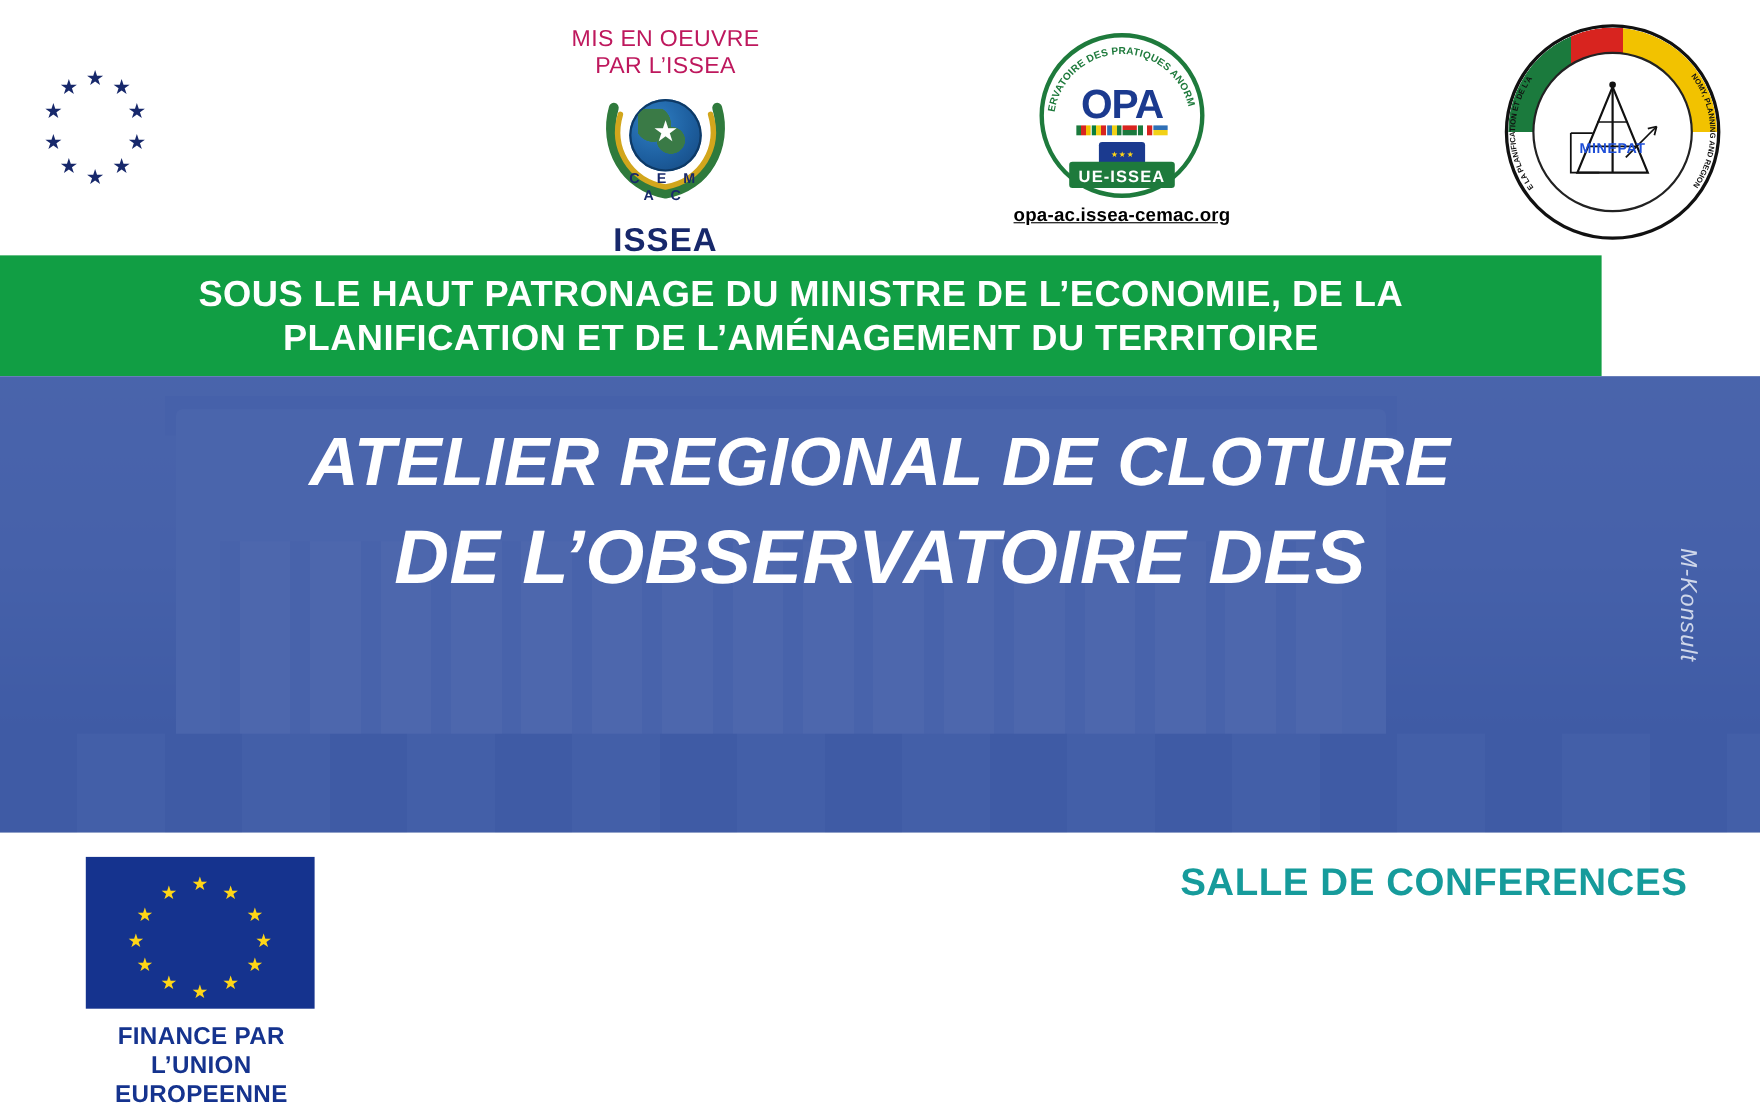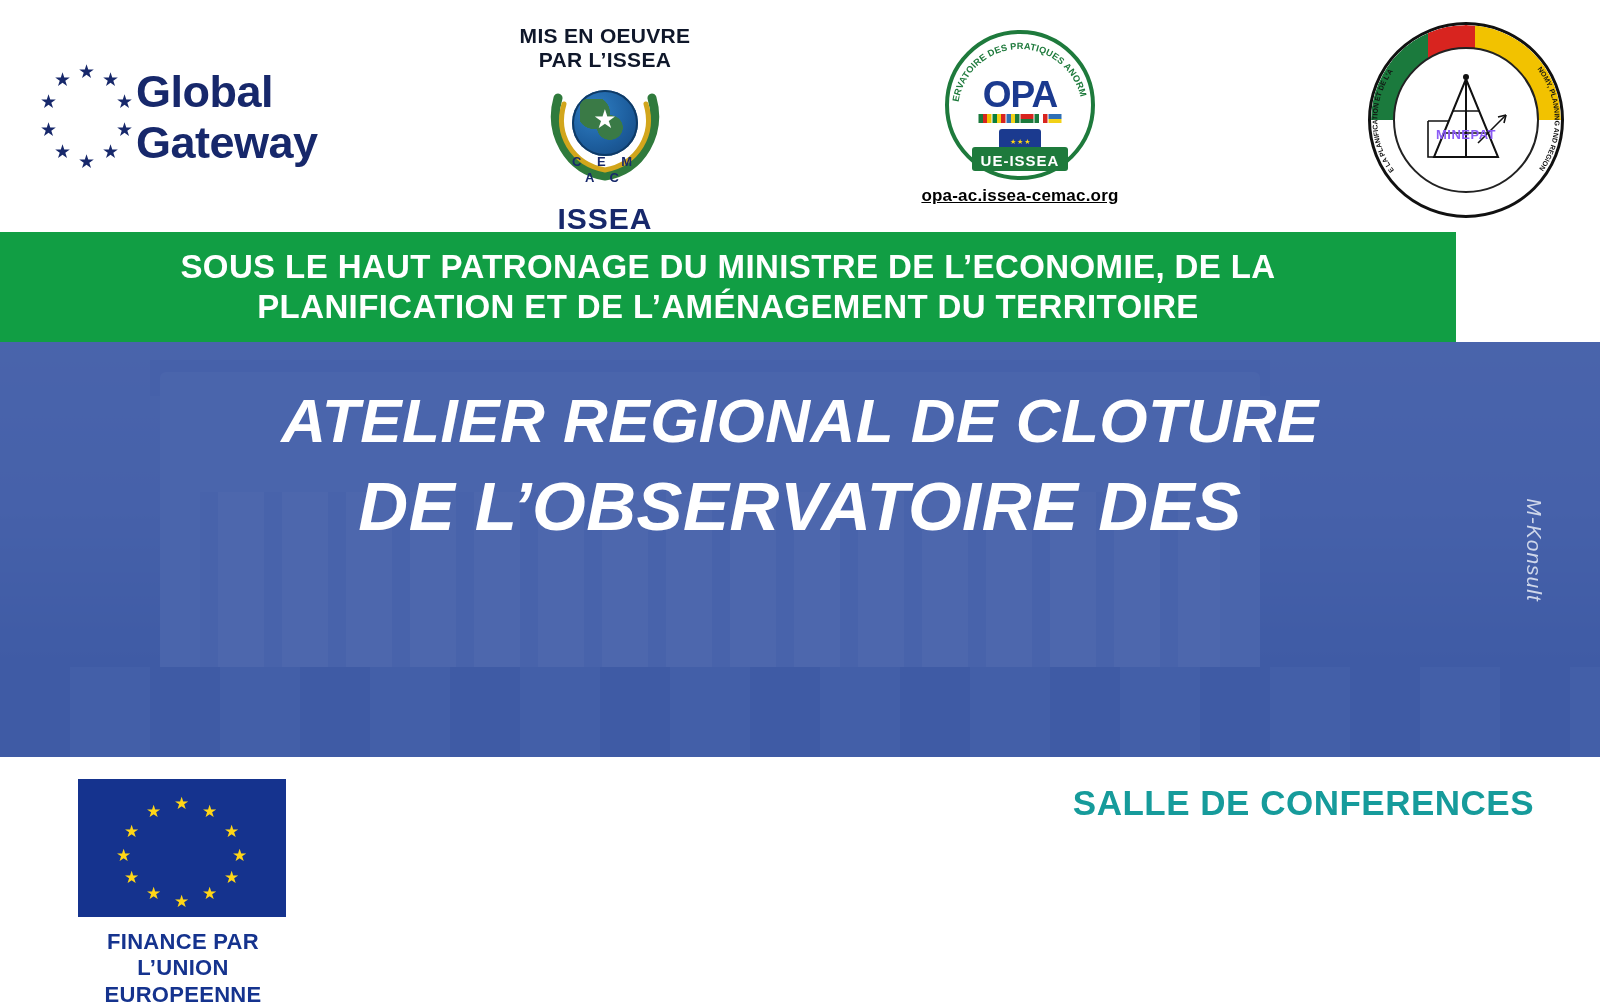--- a/index.html
+++ b/index.html
@@ -55,23 +55,23 @@
 
   
   .issea-logo {
     position: absolute;
     left: 505px;
     top: 24px;
     width: 200px;
     text-align: center;
   }
   .issea-top {
-    color: #0f172a;
+    color: #be185d;
     font-size: 21px;
-    font-weight: bold;
+    font-weight: normal;
     line-height: 1.15;
     letter-spacing: 0.3px;
   }
   .cemac-emblem {
     position: relative;
     width: 150px;
     height: 128px;
     margin: 4px auto 0;
   }
   .cemac-ring {
@@ -290,21 +290,21 @@
     width: 104px;
     height: 104px;
   }
   .minepat-name {
     position: absolute;
     left: 50%;
     top: 102px;
     transform: translateX(-50%);
     font-size: 13px;
     font-weight: bold;
-    color: #8b5cf6;
+    color: #1d4ed8;
     letter-spacing: 0.5px;
   }
 
   
   .green-band {
     width: 1456px;
     min-height: 110px;
     background: #119e44;
     color: #ffffff;
     display: flex;
@@ -476,24 +476,20 @@
       <span style="left:38px; top:0px;">★</span>
       <span style="left:14px; top:8px;">★</span>
       <span style="left:62px; top:8px;">★</span>
       <span style="left:0px;  top:30px;">★</span>
       <span style="left:76px; top:30px;">★</span>
       <span style="left:0px;  top:58px;">★</span>
       <span style="left:76px; top:58px;">★</span>
       <span style="left:14px; top:80px;">★</span>
       <span style="left:62px; top:80px;">★</span>
       <span style="left:38px; top:90px;">★</span>
-    </div>
-    <div class="gg-text">
-      <div>Global</div>
-      <div>Gateway</div>
     </div>
   </div>
 
   <div class="issea-logo">
     <div class="issea-top">MIS EN OEUVRE</div>
     <div class="issea-top">PAR L’ISSEA</div>
     <div class="cemac-emblem">
       <svg class="cemac-ring" viewBox="0 0 118 104" aria-hidden="true">
         <path d="M12 20 C2 55, 22 92, 59 98 C96 92, 116 55, 106 20" fill="none" stroke="#2f7a3c" stroke-width="9" stroke-linecap="round"></path>
         <path d="M18 26 C9 56, 26 86, 59 92 C92 86, 109 56, 100 26" fill="none" stroke="#d2a61c" stroke-width="5" stroke-linecap="round"></path>

